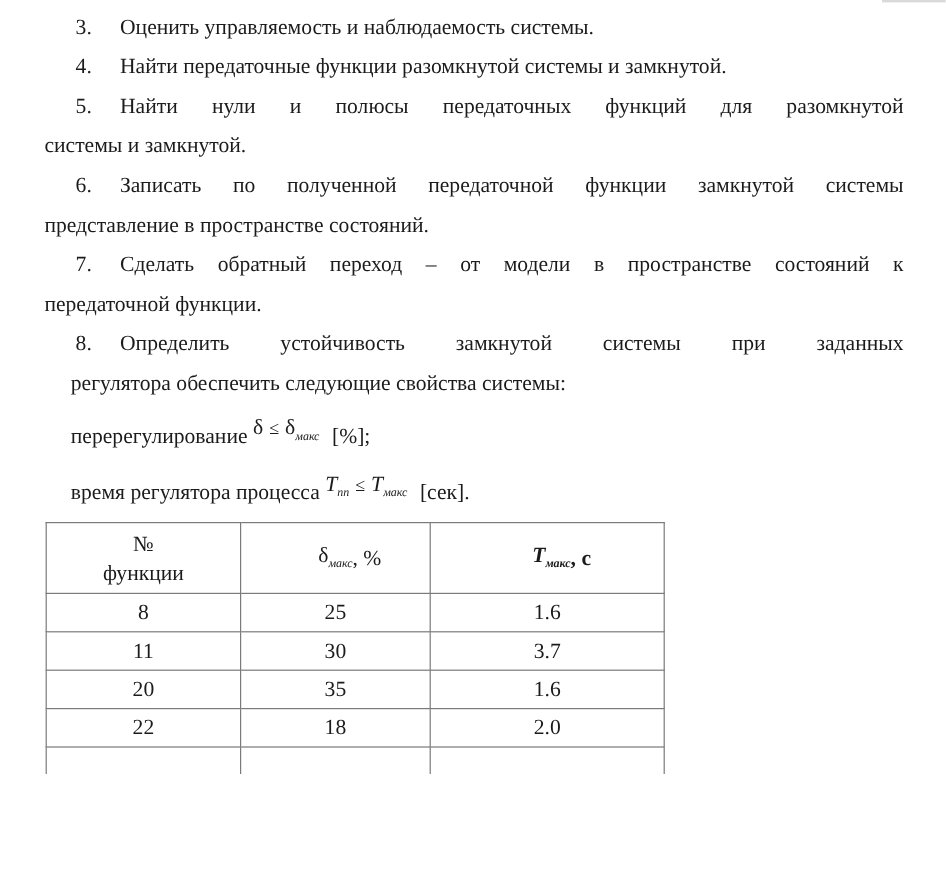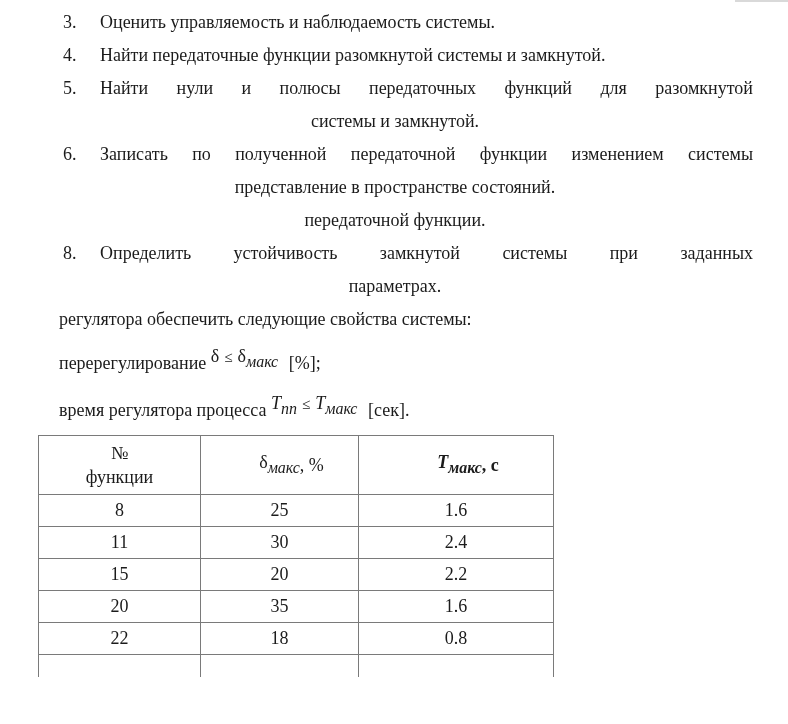--- a/index.html
+++ b/index.html
@@ -32,34 +32,34 @@
     text-align: justify;
     text-align-last: justify;
     height: 33px;
     overflow: hidden;
   }
   .line .num {
     display: inline-block;
     width: 37px;
     margin-left: 26px;
   }
-  .cont { margin-left: 0; text-align: center; }
+  .cont { margin-left: 0; }
   .cont-indent { margin-left: 22px; }
 
   
   .fx {
     position: relative;
     top: -7px;
     font-size: 18px;
     white-space: nowrap;
   }
   .fx .rel { padding: 0 5px; font-size: 15px; }
   .fx sub, .thead-f sub {
     font-style: italic;
-    font-size: 16px;
+    font-size: 10px;
     line-height: 0;
   }
   .it { font-style: italic; }
   .kvar {
     font-style: italic;
     font-size: 18px;
     position: relative;
     top: -4px;
     margin-left: 10px;
   }
@@ -122,35 +122,35 @@
   </div>
 
   <div class="line just">
     <span class="num">5.</span><span>Найти нули и полюсы передаточных функций для разомкнутой</span>
   </div>
   <div class="line cont">
     <span>системы и замкнутой.</span>
   </div>
 
   <div class="line just">
-    <span class="num">6.</span><span>Записать по полученной передаточной функции изменением системы</span>
+    <span class="num">6.</span><span>Записать по полученной передаточной функции замкнутой системы</span>
   </div>
   <div class="line cont">
     <span>представление в пространстве состояний.</span>
   </div>
 
+  <div class="line just">
+    <span class="num">7.</span><span>Сделать обратный переход – от модели в пространстве состояний к</span>
+  </div>
   <div class="line cont">
     <span>передаточной функции.</span>
   </div>
 
   <div class="line just">
     <span class="num">8.</span><span>Определить устойчивость замкнутой системы при заданных</span>
-  </div>
-  <div class="line cont">
-    <span>параметрах.</span>
   </div>
 
   <div class="line cont-indent">
     <span>регулятора обеспечить следующие свойства системы:</span>
   </div>
 
   <div class="fline cont-indent">
     <span>перерегулирование</span>
     <span class="fx"><span>δ</span><span class="rel">≤</span><span>δ</span><sub>макс</sub></span>
     <span class="fsuffix">[%];</span>
@@ -177,36 +177,31 @@
         </td>
       </tr>
       <tr class="datarow">
         <td>8</td>
         <td>25</td>
         <td>1.6</td>
       </tr>
       <tr class="datarow">
         <td>11</td>
         <td>30</td>
-        <td>2.4</td>
-      </tr>
-      <tr class="datarow">
-        <td>15</td>
-        <td>20</td>
-        <td>2.2</td>
+        <td>3.7</td>
       </tr>
       <tr class="datarow">
         <td>20</td>
         <td>35</td>
         <td>1.6</td>
       </tr>
       <tr class="datarow">
         <td>22</td>
         <td>18</td>
-        <td>0.8</td>
+        <td>2.0</td>
       </tr>
       <tr class="partial">
         <td></td>
         <td></td>
         <td></td>
       </tr>
     </tbody>
   </table>
 
 </div>

